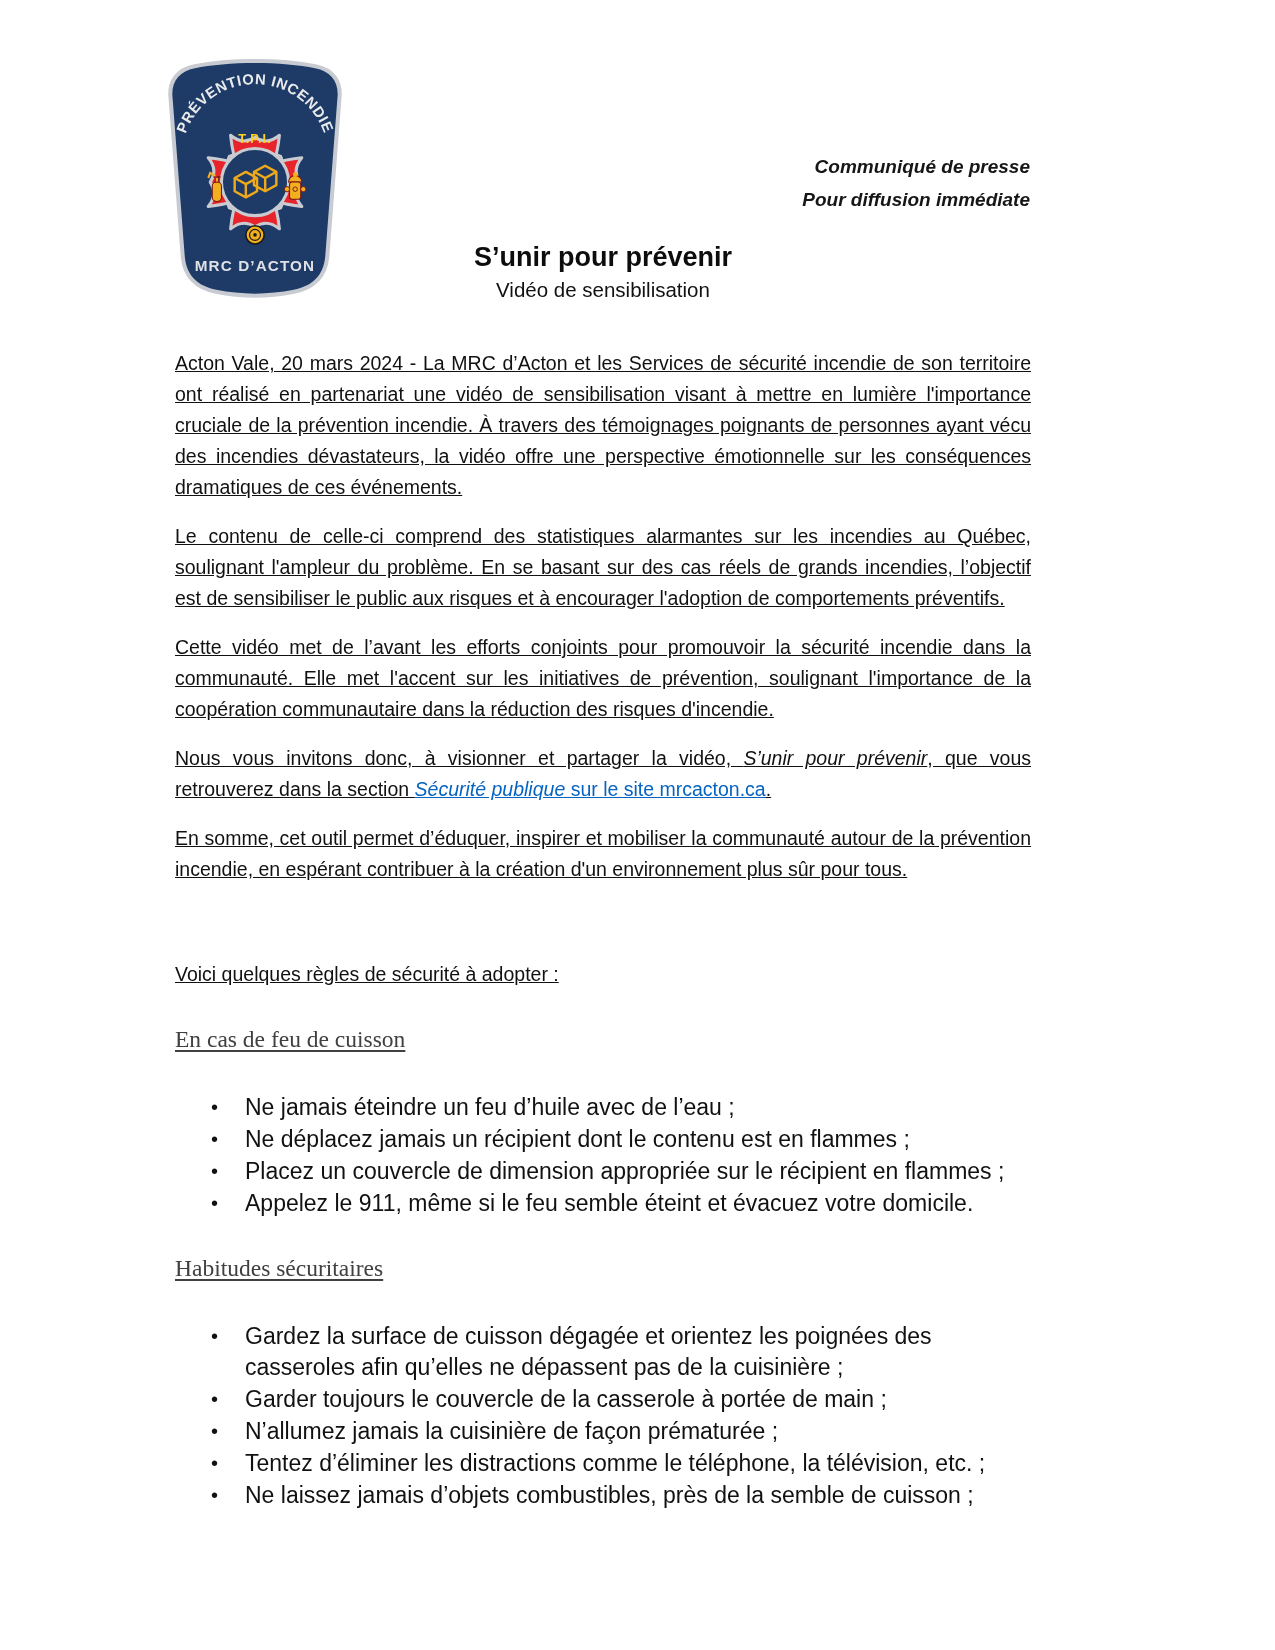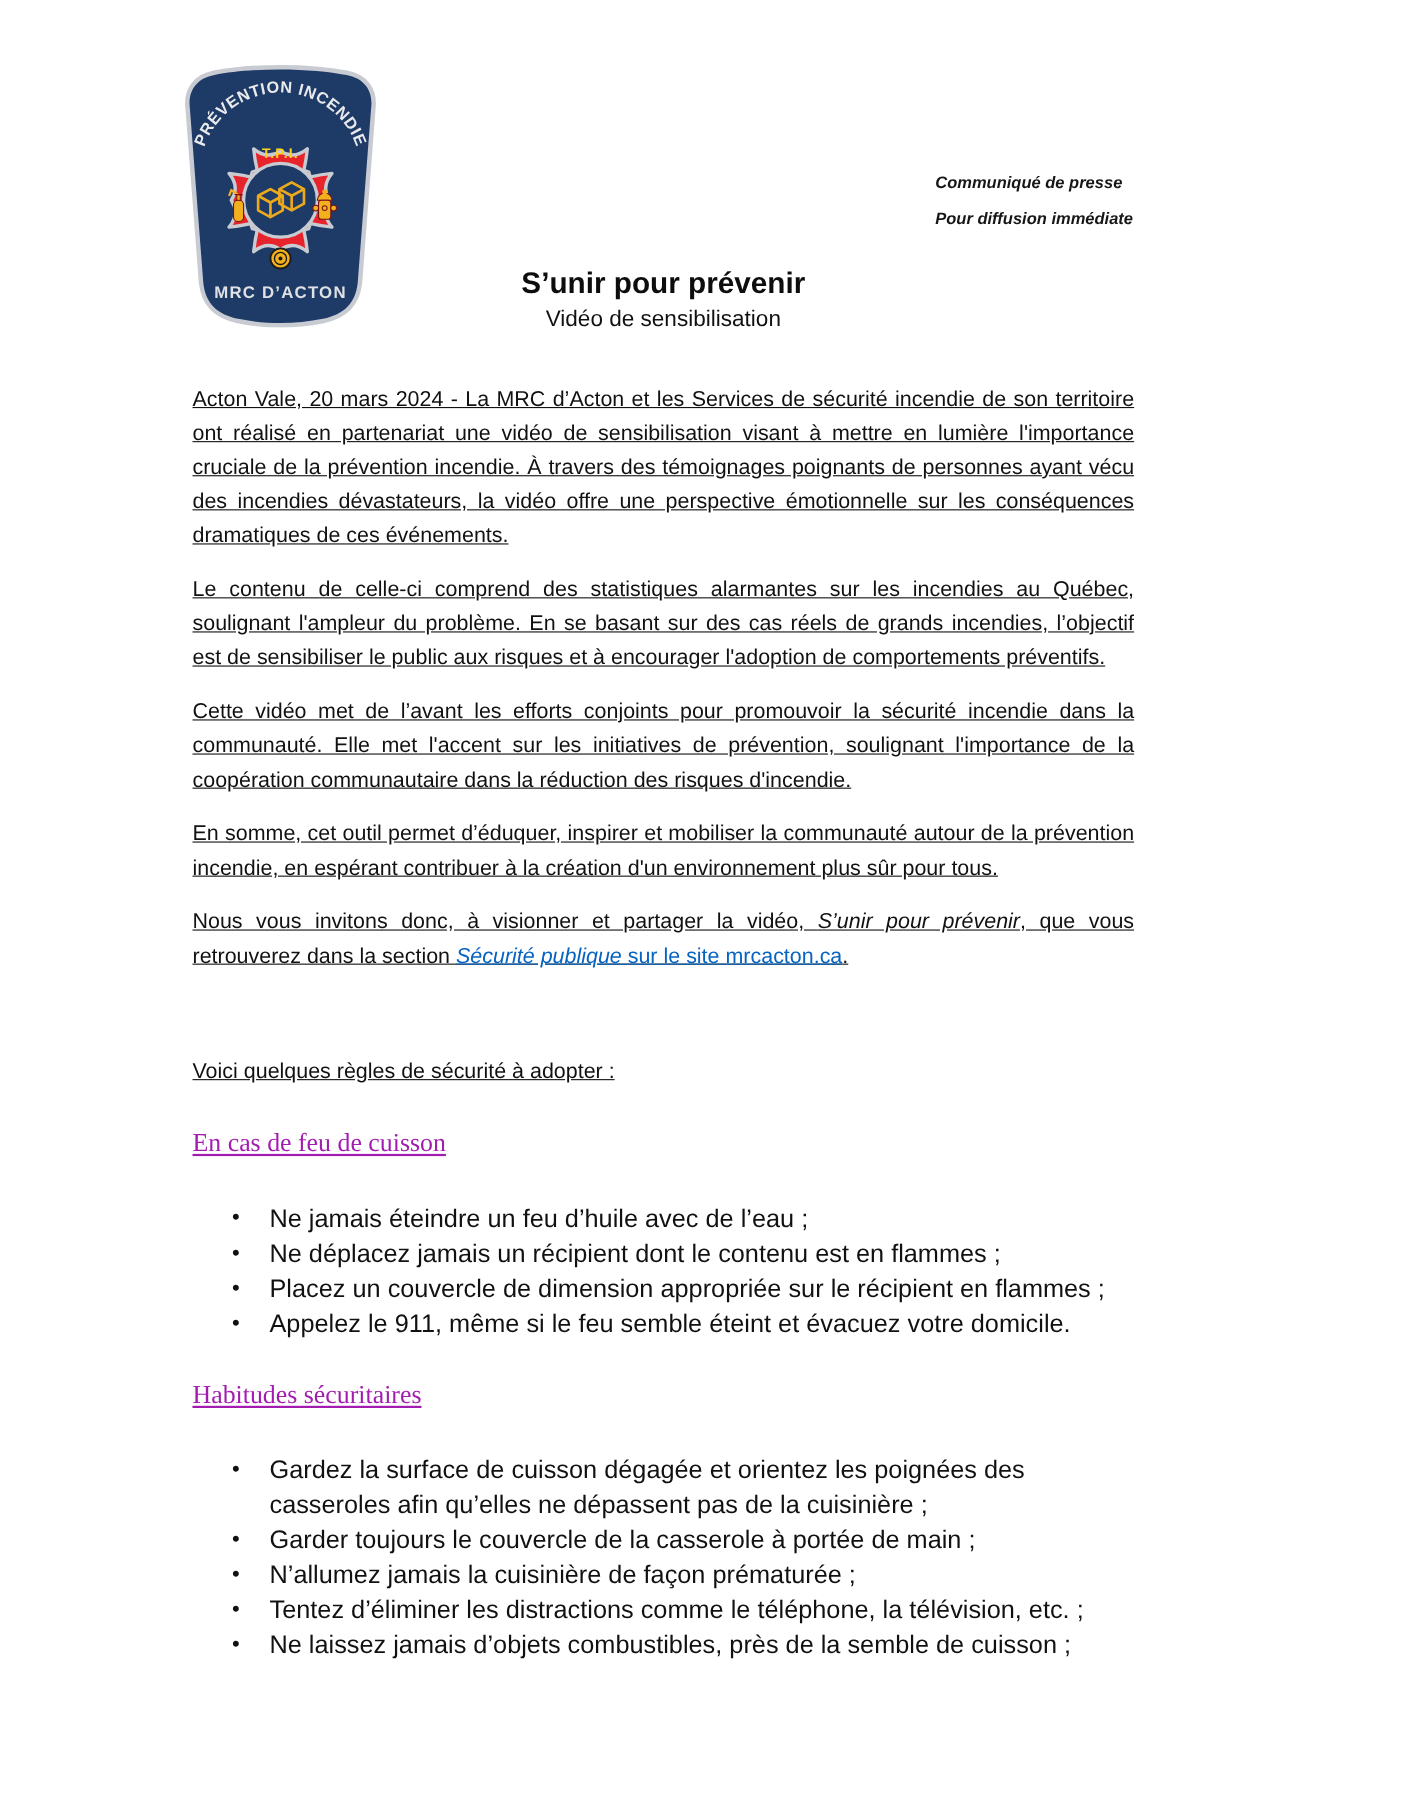--- a/index.html
+++ b/index.html
@@ -10,21 +10,22 @@
     background:#ffffff;
     font-family:"Liberation Sans", sans-serif;
     color:#111111;
     overflow:hidden;
   }
 
   
   .logo-wrap { position:absolute; left:163px; top:58px; width:184px; height:240px; }
   .press-block {
     position:absolute; top:150px; right:245px;
-    font-size:15px; font-weight:bold; font-style:italic;
+    text-align:right;
+    font-size:19px; font-weight:bold; font-style:italic;
     line-height:33px; color:#161616;
   }
   .title-block {
     position:absolute; left:175px; top:240px; width:856px;
     text-align:center;
   }
   .doc-title { font-size:27px; font-weight:bold; line-height:34px; color:#0d0d0d; }
   .doc-subtitle { font-size:20.5px; line-height:31px; color:#111; }
 
   
@@ -42,21 +43,21 @@
   .rules-intro { margin-top:74px !important; text-align:right; }
 
   h2.rule-heading {
     font-family:"Liberation Serif", serif;
     font-weight:400;
     font-size:23.5px;
     line-height:30px;
     margin:34px 0 0 0;
     text-decoration:underline;
     text-underline-offset:3px;
-    color:#a21caf;
+    color:#404040;
   }
   ul.rule-list { margin:38px 0 0 0; padding:0; list-style:none; }
   ul.rule-list li {
     position:relative;
     padding-left:70px;
     font-size:23px;
     line-height:31px;
     margin-bottom:1px;
     text-align:left;
   }
@@ -158,23 +159,23 @@
   <div class="title-block">
     <div class="doc-title">S’unir pour prévenir</div>
     <div class="doc-subtitle">Vidéo de sensibilisation</div>
   </div>
 
   <div class="content">
 
     <p class="para">Acton Vale, 20 mars 2024 - La MRC d’Acton et les Services de sécurité incendie de son territoire ont réalisé en partenariat une vidéo de sensibilisation visant à mettre en lumière l'importance cruciale de la prévention incendie. À travers des témoignages poignants de personnes ayant vécu des incendies dévastateurs, la vidéo offre une perspective émotionnelle sur les conséquences dramatiques de ces événements.</p>
     <p class="para">Le contenu de celle-ci comprend des statistiques alarmantes sur les incendies au Québec, soulignant l'ampleur du problème. En se basant sur des cas réels de grands incendies, l’objectif est de sensibiliser le public aux risques et à encourager l'adoption de comportements préventifs.</p>
     <p class="para">Cette vidéo met de l’avant les efforts conjoints pour promouvoir la sécurité incendie dans la communauté. Elle met l'accent sur les initiatives de prévention, soulignant l'importance de la coopération communautaire dans la réduction des risques d'incendie.</p>
+    <p class="para"><span>Nous vous invitons donc, à visionner et partager la vidéo, </span><span class="italic">S’unir pour prévenir</span><span>, que vous retrouverez dans la section </span><a class="doclink"><span class="italic">Sécurité publique</span><span> sur le site mrcacton.ca</span></a><span>.</span></p>
+
     <p class="para">En somme, cet outil permet d’éduquer, inspirer et mobiliser la communauté autour de la prévention incendie, en espérant contribuer à la création d'un environnement plus sûr pour tous.</p>
-
-    <p class="para"><span>Nous vous invitons donc, à visionner et partager la vidéo, </span><span class="italic">S’unir pour prévenir</span><span>, que vous retrouverez dans la section </span><a class="doclink"><span class="italic">Sécurité publique</span><span> sur le site mrcacton.ca</span></a><span>.</span></p>
 
     <p class="para rules-intro">Voici quelques règles de sécurité à adopter :</p>
 
     <h2 class="rule-heading">En cas de feu de cuisson</h2>
     <ul class="rule-list">
       <li>Ne jamais éteindre un feu d’huile avec de l’eau ;</li>
       <li>Ne déplacez jamais un récipient dont le contenu est en flammes ;</li>
       <li>Placez un couvercle de dimension appropriée sur le récipient en flammes ;</li>
       <li>Appelez le 911, même si le feu semble éteint et évacuez votre domicile.</li>
     </ul>

